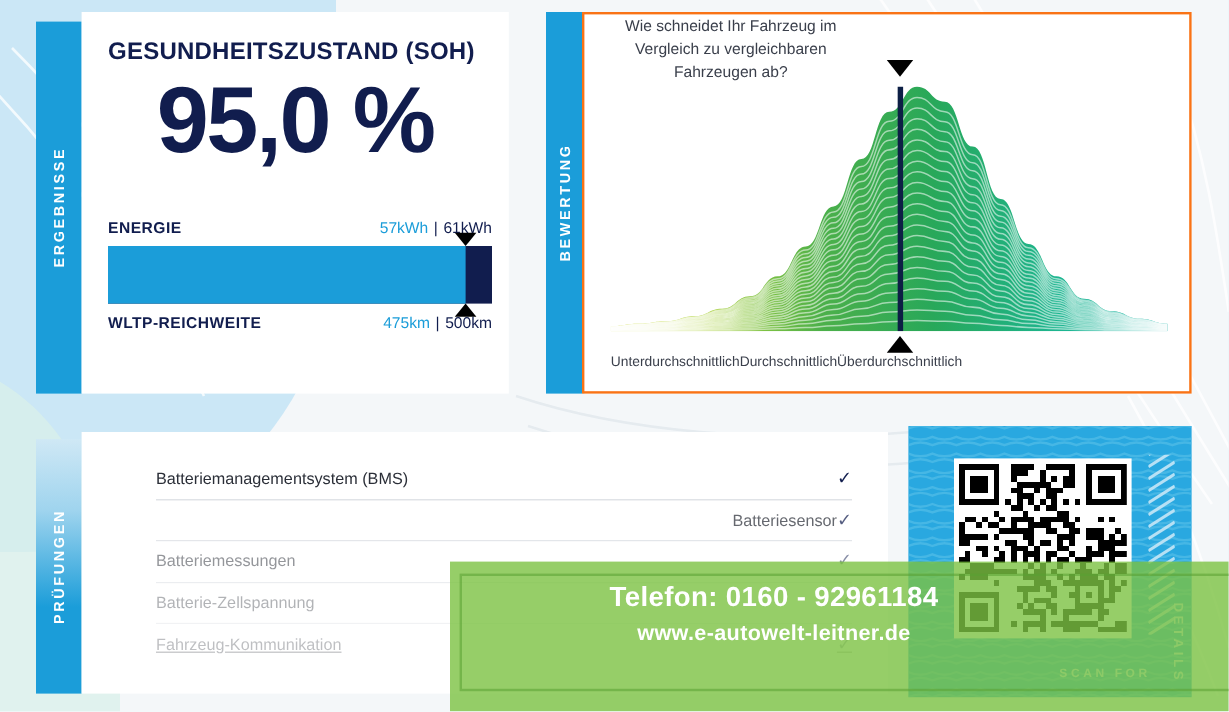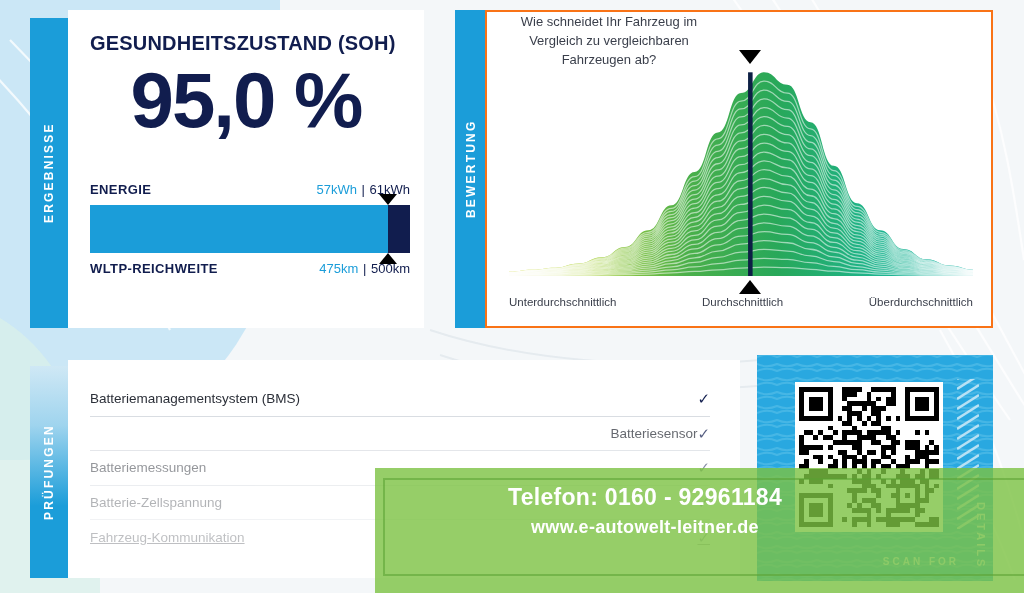--- a/index.html
+++ b/index.html
@@ -106,40 +106,40 @@
     font-size: 13.5px; font-weight: bold; color: #111d4e; letter-spacing: .3px;
   }
   .bench-sub {
     margin-left: 22px; font-size: 13px; line-height: 19px; color: #3a3f4b;
     max-width: 200px;
     text-align: center;
   }
   .curve-box { position: absolute; left: 22px; top: 54px; right: 18px; height: 210px; }
   .axis-labels {
     position: absolute; left: 22px; right: 18px; bottom: 18px;
-    display: flex; justify-content: space-between;
+    display: flex; 
     font-size: 11.5px; color: #3a3f4b; margin-top: 24px;
   }
   .marker-down {
     position: absolute;
     width: 0; height: 0;
     border-left: 11px solid transparent;
     border-right: 11px solid transparent;
     border-top: 14px solid #000;
   }
   .marker-up {
     position: absolute;
     width: 0; height: 0;
     border-left: 11px solid transparent;
     border-right: 11px solid transparent;
     border-bottom: 14px solid #000;
   }
 
   
-  #checks-panel { left: 68px; top: 360px; width: 672px; height: 218px; border-width: 0; }
+  #checks-panel { left: 68px; top: 360px; width: 672px; height: 218px; border-width: 0; padding-left: 40px; }
   #checks-tab {
     left: 30px; top: 366px; width: 38px; height: 212px;
     background: linear-gradient(to bottom, #1b9dd9 0%, #1b9dd9 34%, #9fd4ee 72%, #cfe8f5 100%);
   }
   .check-list { padding: 22px 0 0 0; }
   .check-row {
     display: flex; align-items: center; justify-content: space-between;
     margin: 0 30px 0 22px;
     height: 34.5px;
     border-bottom: 1px solid #d9dde2;

